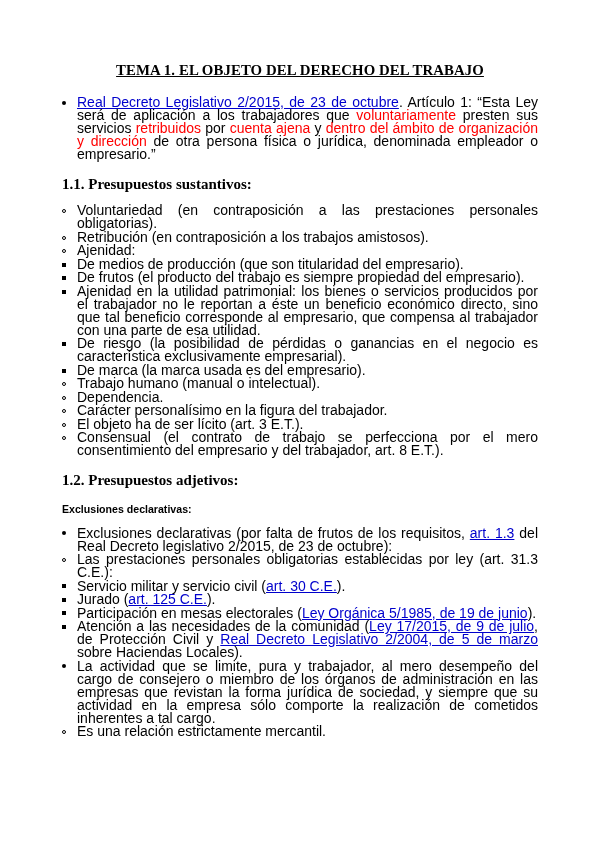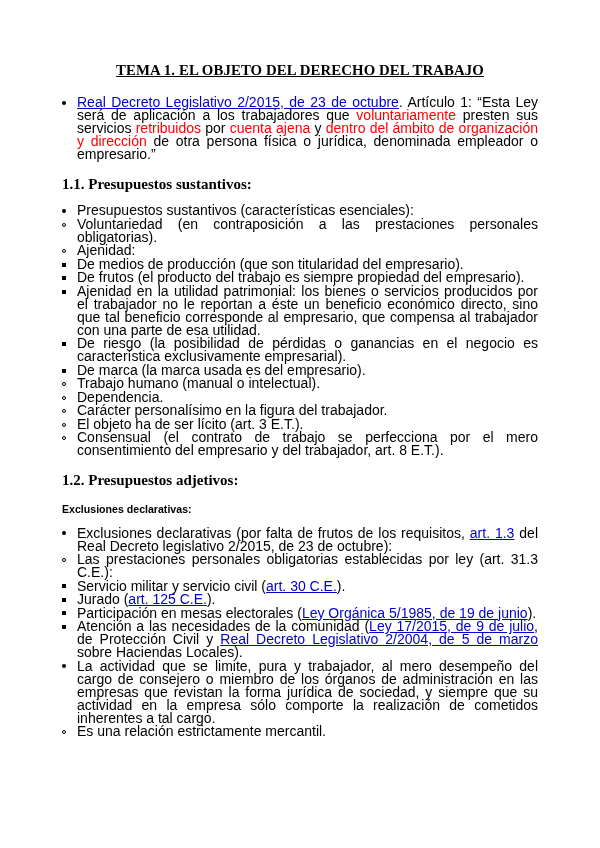--- a/index.html
+++ b/index.html
@@ -118,29 +118,27 @@
   <h1 class="doc-title">TEMA 1. EL OBJETO DEL DERECHO DEL TRABAJO</h1>
 
   <ul class="lvl lvl1">
     <li class="item">
       <span class="marker"></span><span class="doclink">Real Decreto Legislativo 2/2015, de 23 de octubre</span><span>. Artículo 1: “Esta Ley será de aplicación a los trabajadores que </span><span class="hl">voluntariamente</span><span> presten sus servicios </span><span class="hl">retribuidos</span><span> por </span><span class="hl">cuenta ajena</span><span> y </span><span class="hl">dentro del ámbito de organización y dirección</span><span> de otra persona física o jurídica, denominada empleador o empresario.”</span>
     </li>
   </ul>
 
   <h2 class="section-heading">1.1. Presupuestos sustantivos:</h2>
 
-  <ul class="lvl lvl1">
-    <li class="item tight">
-      <span class="marker"></span><span>Presupuestos sustantivos (características esenciales):</span>
-    </li>
-  </ul>
 
   <ul class="lvl lvl2">
     <li class="item tight">
       <span class="marker"></span><span>Voluntariedad (en contraposición a las prestaciones personales obligatorias).</span>
+    </li>
+    <li class="item tight">
+      <span class="marker"></span><span>Retribución (en contraposición a los trabajos amistosos).</span>
     </li>
     <li class="item tight">
       <span class="marker"></span><span>Ajenidad:</span>
     </li>
   </ul>
 
   <ul class="lvl lvl3">
     <li class="item tight">
       <span class="marker"></span><span>De medios de producción (que son titularidad del empresario).</span>
     </li>

